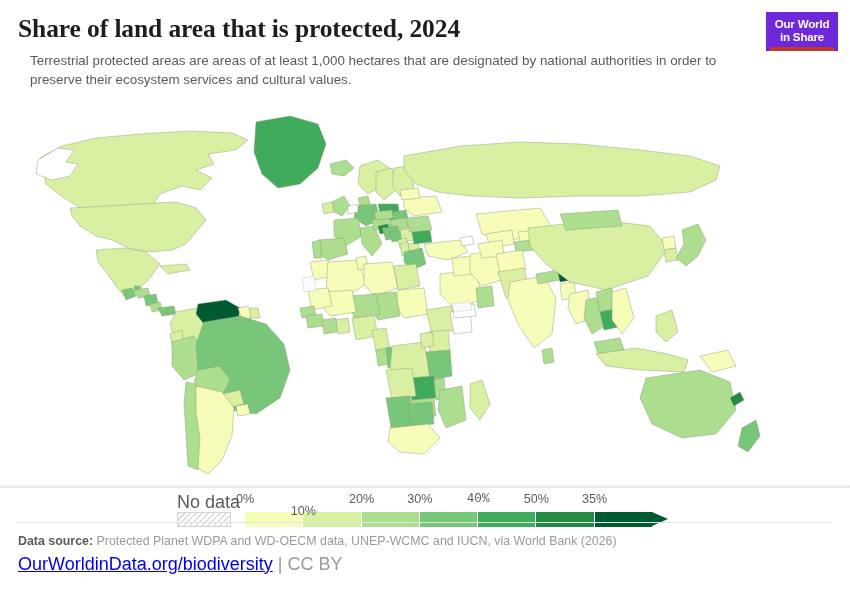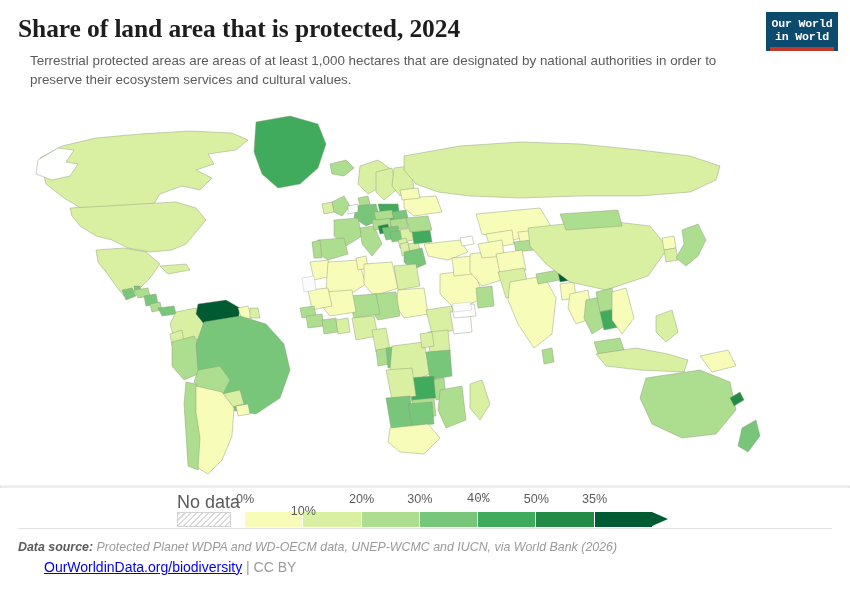--- a/index.html
+++ b/index.html
@@ -33,25 +33,24 @@
     margin: 8px 0 0 12px;
     max-width: 712px;
     font-weight: 400;
   }
 
   
   .owid-logo {
     position: absolute;
     right: 12px; top: 12px;
     width: 72px;
-    background: #0c4a6e;
+    background: #6d28d9;
     padding: 5px 4px 0 4px;
     box-sizing: border-box;
     text-align: center;
-    font-family: Liberation Mono, monospace;
   }
   .owid-logo .l1, .owid-logo .l2 {
     color: #ffffff;
     font-size: 11.6px;
     font-weight: 700;
     line-height: 1.12;
     display: block;
     letter-spacing: -0.2px;
   }
   .owid-rule { height: 4px; background: #c0392b; margin-top: 4px; }
@@ -133,38 +132,37 @@
   }
   .footer hr {
     border: none;
     border-top: 1px solid #e3e3e3;
     margin: 0 0 9px 0;
   }
   .src-line {
     font-size: 12.4px;
     color: #9a9a9a;
     line-height: 1.52;
-    font-style: italic;
   }
   .src-line .lbl { color: #5b5b5b; font-weight: 700; }
-  .footer-line2 { font-size: 14px; color: #9a9a9a; line-height: 1.52; margin-left: 26px; }
+  .footer-line2 { font-size: 18px; color: #9a9a9a; line-height: 1.52; }
 </style>
 </head>
 <body>
 
 <div class="page">
 
   <div class="header">
     <h1 class="title">Share of land area that is protected, 2024</h1>
     <p class="subtitle">Terrestrial protected areas are areas of at least 1,000 hectares that are designated by national authorities in order to preserve their ecosystem services and cultural values.</p>
   </div>
 
   <div class="owid-logo">
     <span class="l1">Our World</span>
-    <span class="l2">in World</span>
+    <span class="l2">in Share</span>
     <div class="owid-rule"></div>
   </div>
 
   <div class="map-wrap">
     <svg viewBox="0 0 850 390" preserveAspectRatio="xMidYMid meet">
       <g id="countries">
           <polygon points="40,60 62,48 96,40 140,36 190,33 232,35 248,42 236,52 208,56 214,66 196,72 212,80 200,92 182,88 160,96 150,112 128,116 106,110 84,112 64,100 46,86" fill="#d9f0a3" class="country">
             <title>Canada: 13.6%</title>
           </polygon>
           <polygon points="38,62 58,50 74,52 66,64 78,66 70,78 52,82 36,76" fill="#ffffff" class="country">

